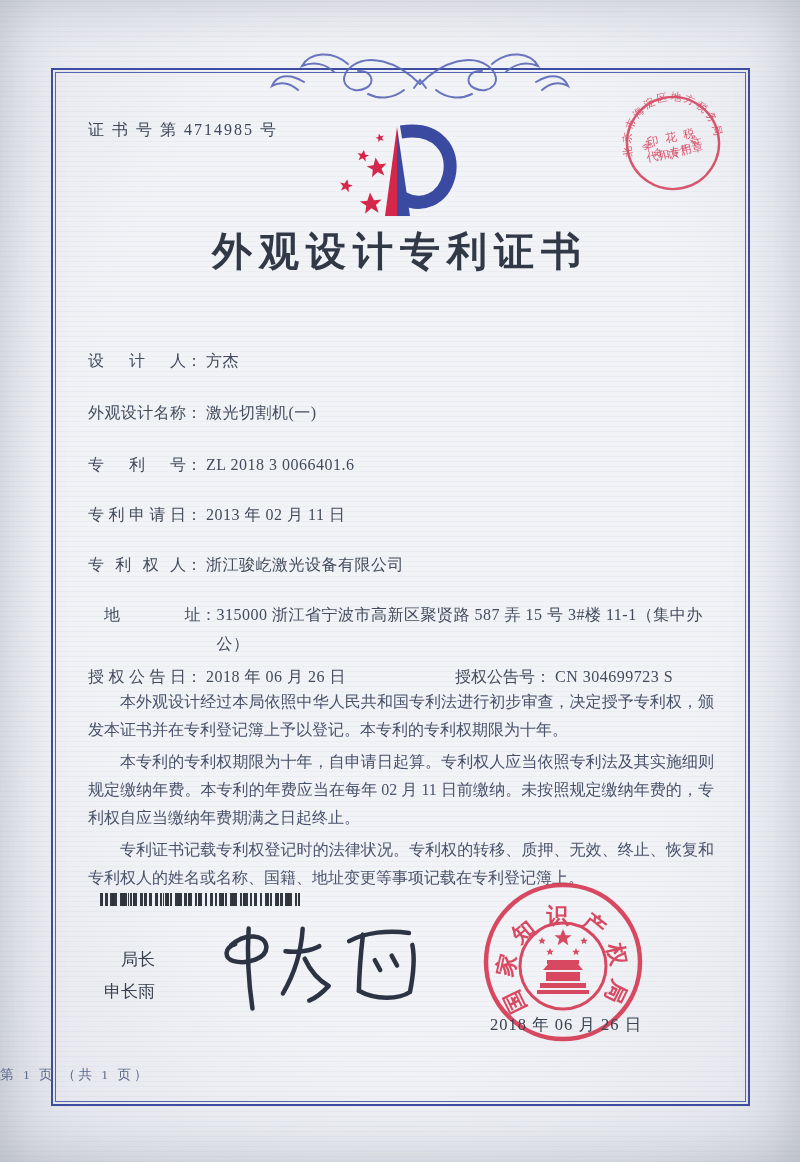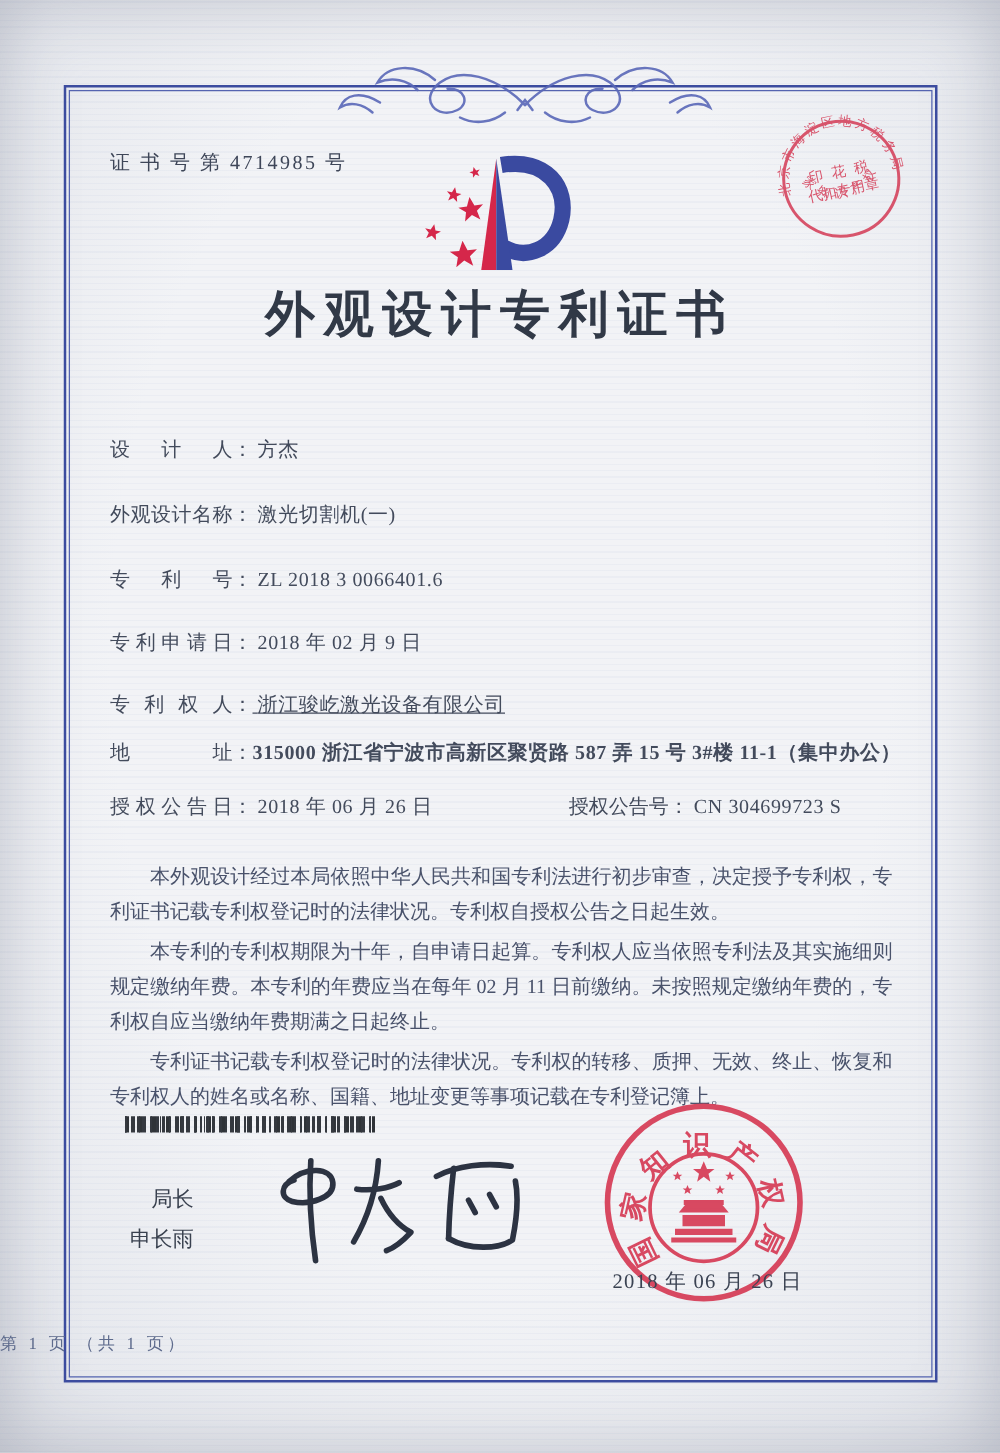--- a/index.html
+++ b/index.html
@@ -31,27 +31,27 @@
   #logo{position:absolute;left:333px;top:124px;}
   #taxstamp{position:absolute;left:612px;top:82px;opacity:.85;}
   #ornament{position:absolute;left:268px;top:38px;}
   .title{
     position:absolute;left:0;top:224px;width:800px;
     text-align:center;font-size:40px;font-weight:600;
     letter-spacing:7px;color:#313947;
   }
   #fields{position:absolute;left:88px;top:348px;width:640px;font-size:16px;}
   .frow{line-height:26px;white-space:nowrap;}
-  .frow.addr{white-space:normal;display:flex;line-height:29px;}
+  .frow.addr{white-space:normal;display:flex;line-height:29px;margin-left:16px;}
   .flabel{display:inline-block;width:98px;text-align:justify;text-align-last:justify;vertical-align:top;}
   .fcolon{display:inline-block;vertical-align:top;}
   .fvalue{letter-spacing:0.5px;}
-  .addr .fvalue{display:inline-block;width:520px;font-weight:bold;}
-  .m26{margin-bottom:26px;} .m24{margin-bottom:24px;} .m22{margin-bottom:10px;text-decoration:underline;}
-  .grantrow{position:relative;margin-top:16px;line-height:26px;}
+  .addr .fvalue{display:inline-block;width:520px;}
+  .m26{margin-bottom:26px;} .m24{margin-bottom:24px;} .m22{margin-bottom:22px;}
+  .grantrow{position:relative;margin-top:6px;line-height:26px;}
   .grant-no{position:absolute;left:367px;top:0;white-space:nowrap;}
   #paras{
     position:absolute;left:88px;top:688px;width:626px;
     font-size:16px;line-height:28px;text-align:justify;color:#49526400;
     color:#49526b;
   }
   #paras p{margin:0 0 4px 0;text-indent:2em;}
   #barcode{
     position:absolute;left:100px;top:893px;width:200px;height:13px;
     background:
@@ -153,21 +153,21 @@
     <div class="frow m26">
       <span class="flabel">外观设计名称</span><span class="fcolon">：</span>
       <span class="fvalue">激光切割机(一)</span>
     </div>
     <div class="frow m24">
       <span class="flabel">专利号</span><span class="fcolon">：</span>
       <span class="fvalue">ZL 2018 3 0066401.6</span>
     </div>
     <div class="frow m24">
       <span class="flabel">专利申请日</span><span class="fcolon">：</span>
-      <span class="fvalue">2018 年 02 月 9 日</span>
+      <span class="fvalue">2013 年 02 月 11 日</span>
     </div>
     <div class="frow m22">
       <span class="flabel">专利权人</span><span class="fcolon">：</span>
       <span class="fvalue">浙江骏屹激光设备有限公司</span>
     </div>
     <div class="frow addr">
       <span class="flabel">地址</span>
         <span class="fcolon">：</span>
       <span class="fvalue">315000 浙江省宁波市高新区聚贤路 587 弄 15 号 3#楼 11-1（集中办公）</span>
     </div>
@@ -177,21 +177,21 @@
         <span class="fvalue">2018 年 06 月 26 日</span>
       </span>
       <span class="grant-no">
         <span>授权公告号</span><span>：</span>
         <span class="fvalue">CN 304699723 S</span>
       </span>
     </div>
   </div>
 
   <div id="paras">
-    <p>本外观设计经过本局依照中华人民共和国专利法进行初步审查，决定授予专利权，专利证书记载专利权登记时的法律状况。专利权自授权公告之日起生效。</p>
+    <p>本外观设计经过本局依照中华人民共和国专利法进行初步审查，决定授予专利权，颁发本证书并在专利登记簿上予以登记。本专利的专利权期限为十年。</p>
     <p>本专利的专利权期限为十年，自申请日起算。专利权人应当依照专利法及其实施细则规定缴纳年费。本专利的年费应当在每年 02 月 11 日前缴纳。未按照规定缴纳年费的，专利权自应当缴纳年费期满之日起终止。</p>
     <p>专利证书记载专利权登记时的法律状况。专利权的转移、质押、无效、终止、恢复和专利权人的姓名或名称、国籍、地址变更等事项记载在专利登记簿上。</p>
   </div>
 
   <div id="barcode"></div>
 
   <div class="signer">
     <div>局长</div>
     <div>申长雨</div>
   </div>

